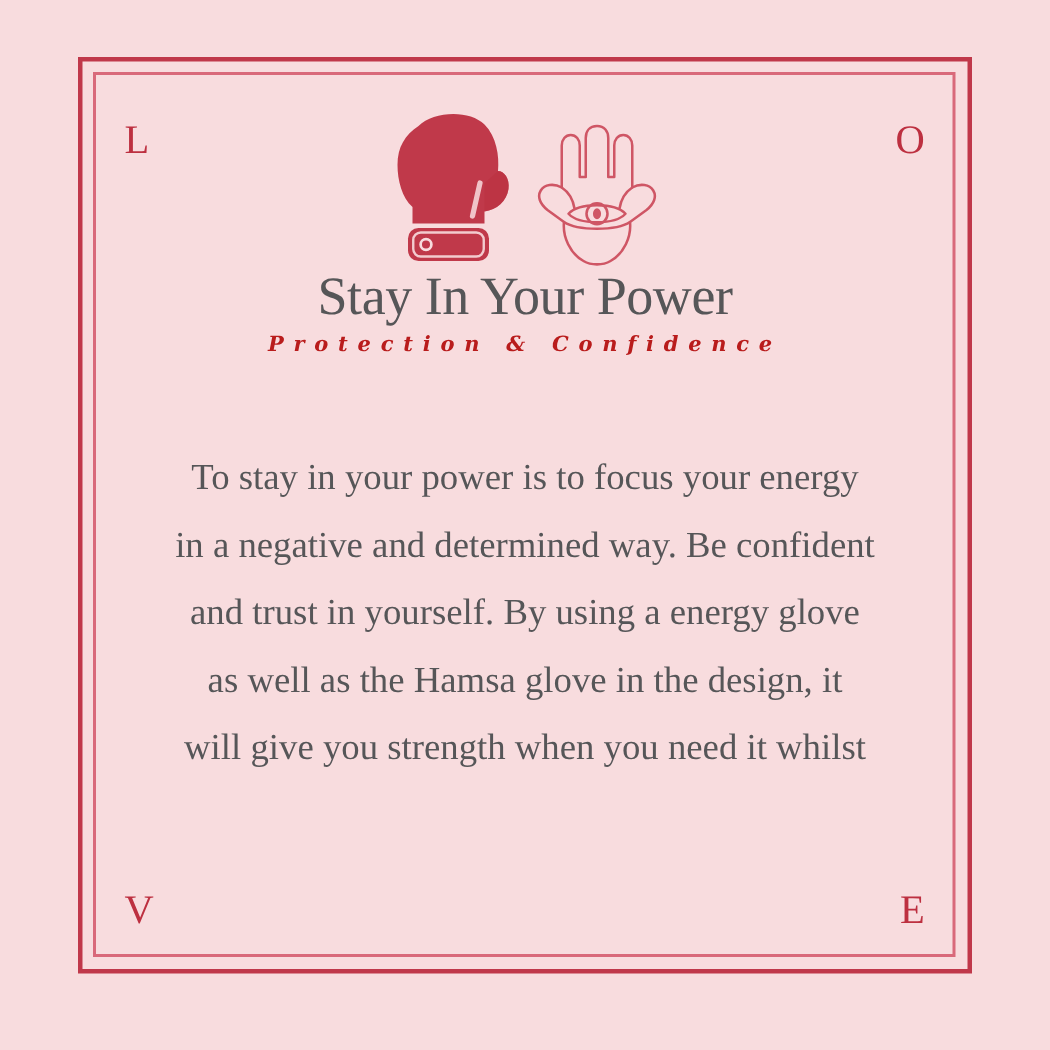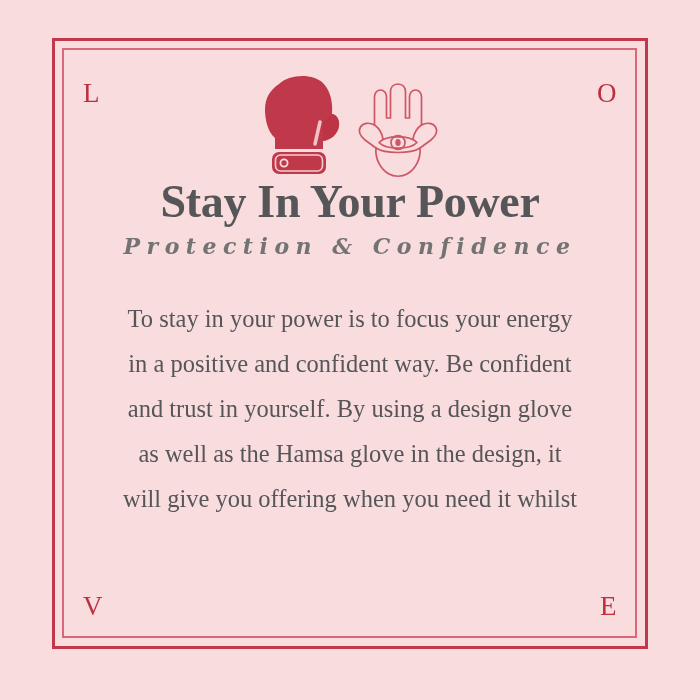--- a/index.html
+++ b/index.html
@@ -77,32 +77,32 @@
     position: absolute;
     left: 0;
     right: 0;
     top: 178px;
     text-align: center;
   }
   .main-title {
     margin: 0;
     color: #565658;
     font-family: "Liberation Serif", serif;
-    font-weight: 700;
-    font-size: 46px;
+    font-weight: 400;
+    font-size: 36px;
     line-height: 1.06;
     letter-spacing: -0.3px;
   }
   .sub-title {
     margin: 6px 0 0 0;
-    color: #737373;
+    color: #b91c1c;
     font-family: "DejaVu Serif", serif;
     font-style: italic;
     font-weight: 700;
-    font-size: 22px;
+    font-size: 14px;
     letter-spacing: 6.5px;
     line-height: 1.2;
   }
 
   
   .body-copy {
     position: absolute;
     left: 78px;
     right: 78px;
     top: 296px;
@@ -182,19 +182,19 @@
 
   </div>
 
   <div class="title-block">
     <h1 class="main-title">Stay In Your Power</h1>
     <div class="sub-title">Protection &amp; Confidence</div>
   </div>
 
   <div class="body-copy">
     <p>To stay in your power is to focus your energy</p>
-    <p>in a positive and confident way. Be confident</p>
-    <p>and trust in yourself. By using a design glove</p>
+    <p>in a negative and determined way. Be confident</p>
+    <p>and trust in yourself. By using a energy glove</p>
     <p>as well as the Hamsa glove in the design, it</p>
-    <p>will give you offering when you need it whilst</p>
+    <p>will give you strength when you need it whilst</p>
   </div>
 
 </div>
 
 </body></html>

